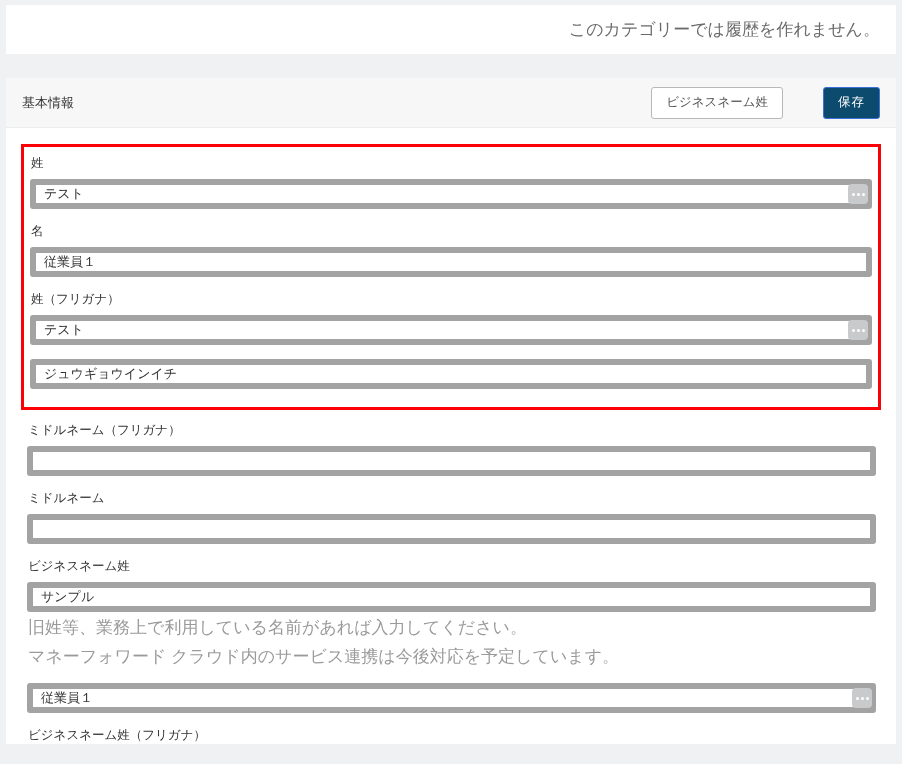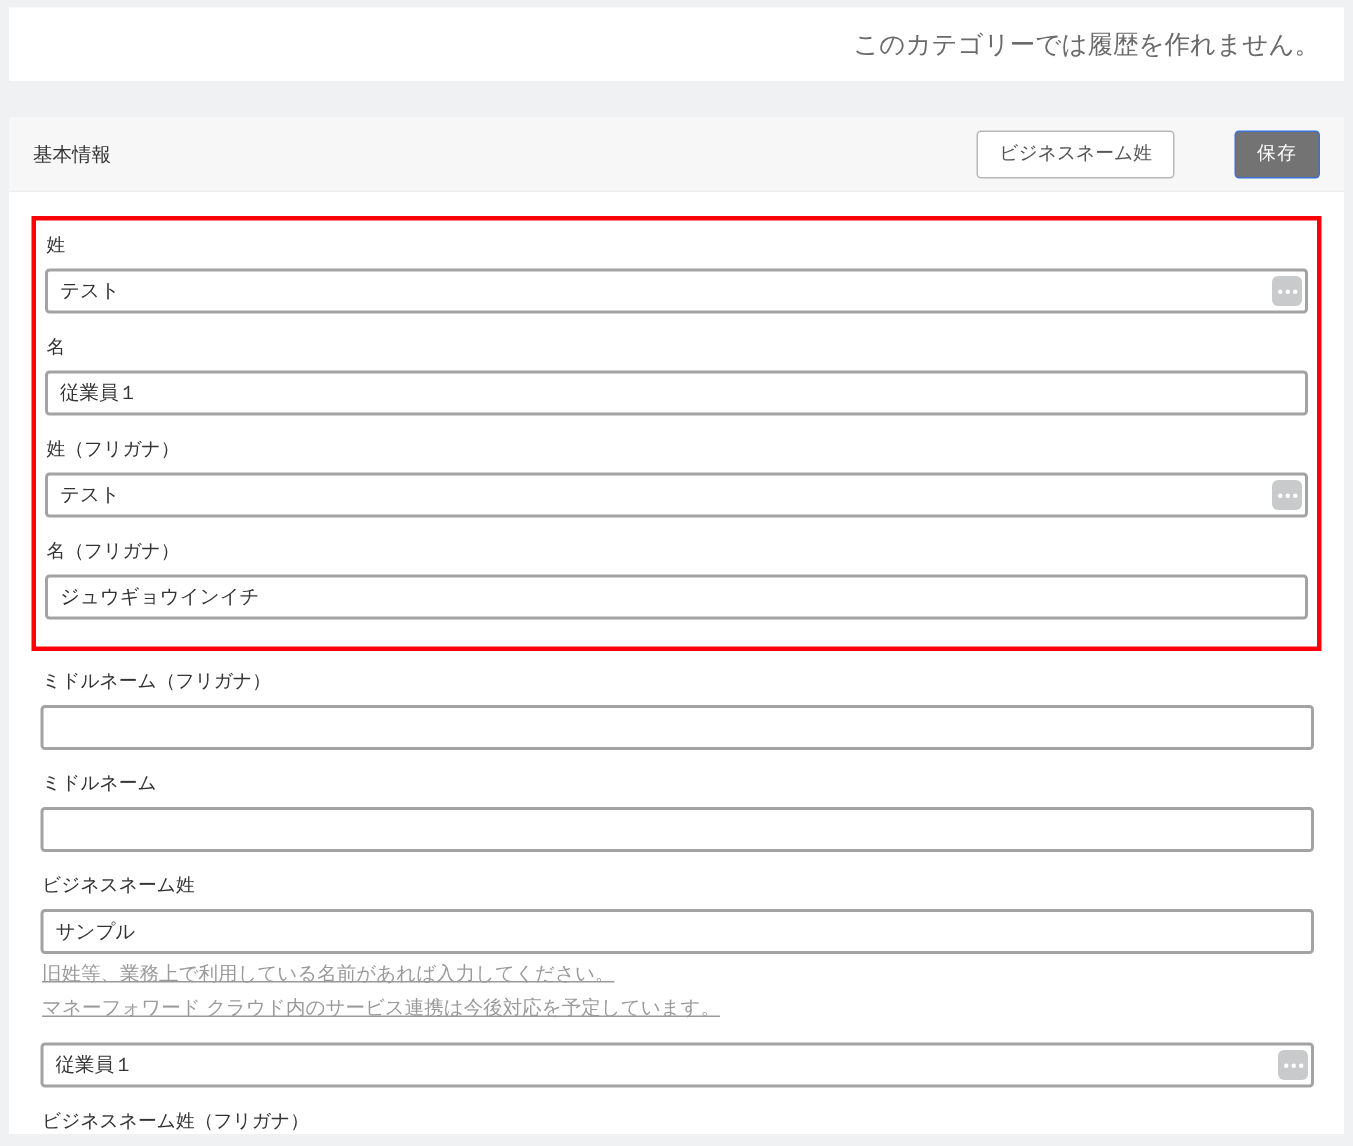--- a/index.html
+++ b/index.html
@@ -48,21 +48,21 @@
       border: 1px solid transparent;
       font-family: inherit;
     }
     .btn-secondary {
       background: #fff;
       color: #555;
       border: 1px solid #b8b8b8;
       margin-right: 8px;
     }
     .btn-primary {
-      background: #737373;
+      background: #0c4a6e;
       color: #fff;
       border: 1px solid #3b71d6;
       font-weight: 500;
       letter-spacing: 1px;
     }
     .panel-body { padding: 16px 2px 0 2px; }
 
     .highlight-box {
       border: 3px solid #fb0007;
       margin: 0 13px 12px 13px;
@@ -77,21 +77,21 @@
       margin-bottom: 7px;
       padding-left: 1px;
     }
     .input-wrap {
       position: relative;
       width: 100%;
     }
     .text-input {
       width: 100%;
       height: 30px;
-      border: 2px solid #a3a3a3;
+      border: 6px solid #a3a3a3;
       border-radius: 3px;
       padding: 4px 34px 4px 8px;
       font-size: 13px;
       color: #333;
       font-family: inherit;
       background: #fff;
     }
     .more-btn {
       position: absolute;
       right: 4px;
@@ -110,26 +110,25 @@
       display: flex;
       gap: 2px;
     }
     .more-btn .dot {
       width: 3px;
       height: 3px;
       background: #fff;
       border-radius: 50%;
     }
     .field-help {
-      font-size: 13px;
+      font-size: 17px;
       color: #9a9a9a;
       line-height: 1.5;
       margin-top: 3px;
       padding-left: 1px;
-      text-decoration: underline;
     }
   </style>
 </head>
 <body>
 
 <div class="wrap">
 
   <div class="notice">このカテゴリーでは履歴を作れません。</div>
 
   <div class="panel">
@@ -172,21 +171,20 @@
                 <span>
                   <i class="dot"></i>
                   <i class="dot"></i>
                   <i class="dot"></i>
                 </span>
               </div>
           </div>
         </div>
 
         <div class="field-block" style="margin-bottom:6px;">
-          <label class="field-label">名（フリガナ）</label>
           <div class="input-wrap">
             <input type="text" class="text-input" value="ジュウギョウインイチ" style="">
           </div>
         </div>
 
       </div>
 
       <div class="field-block outside">
         <label class="field-label">ミドルネーム（フリガナ）</label>
         <div class="input-wrap">

